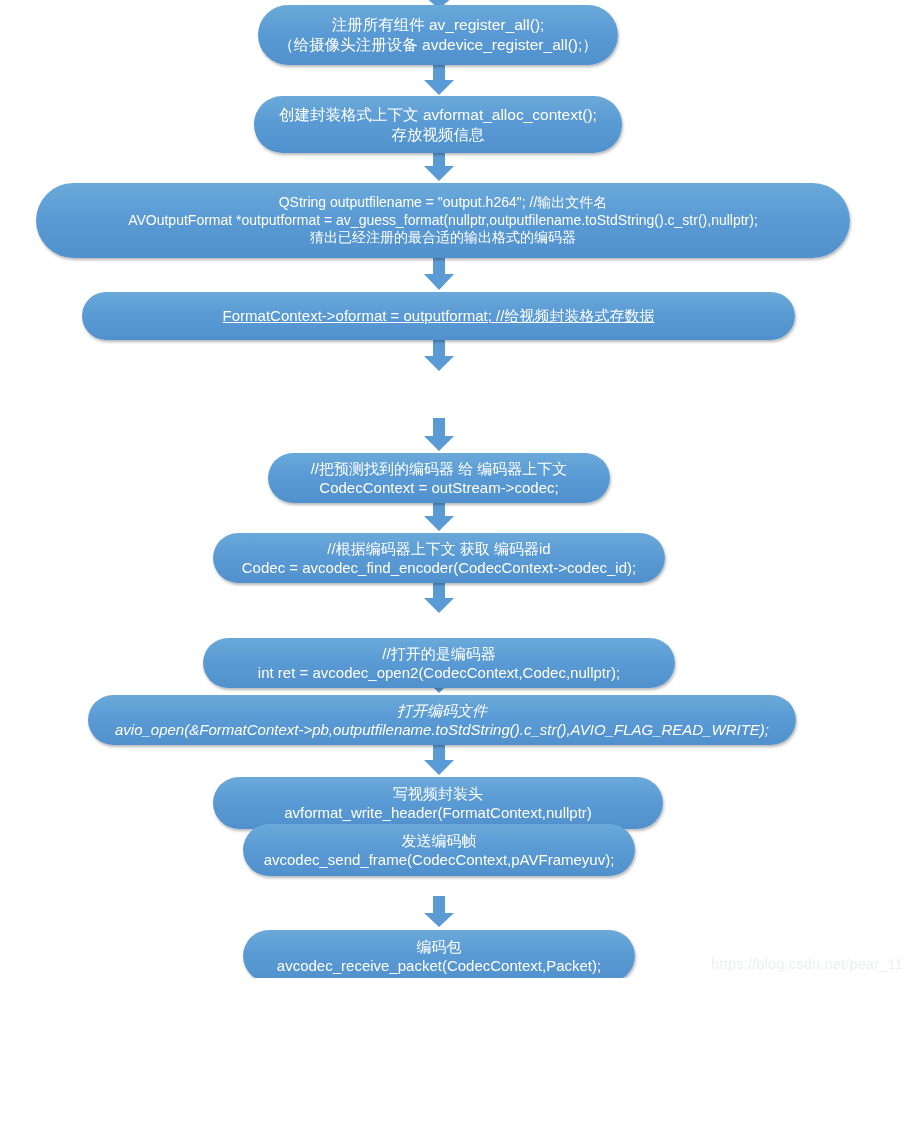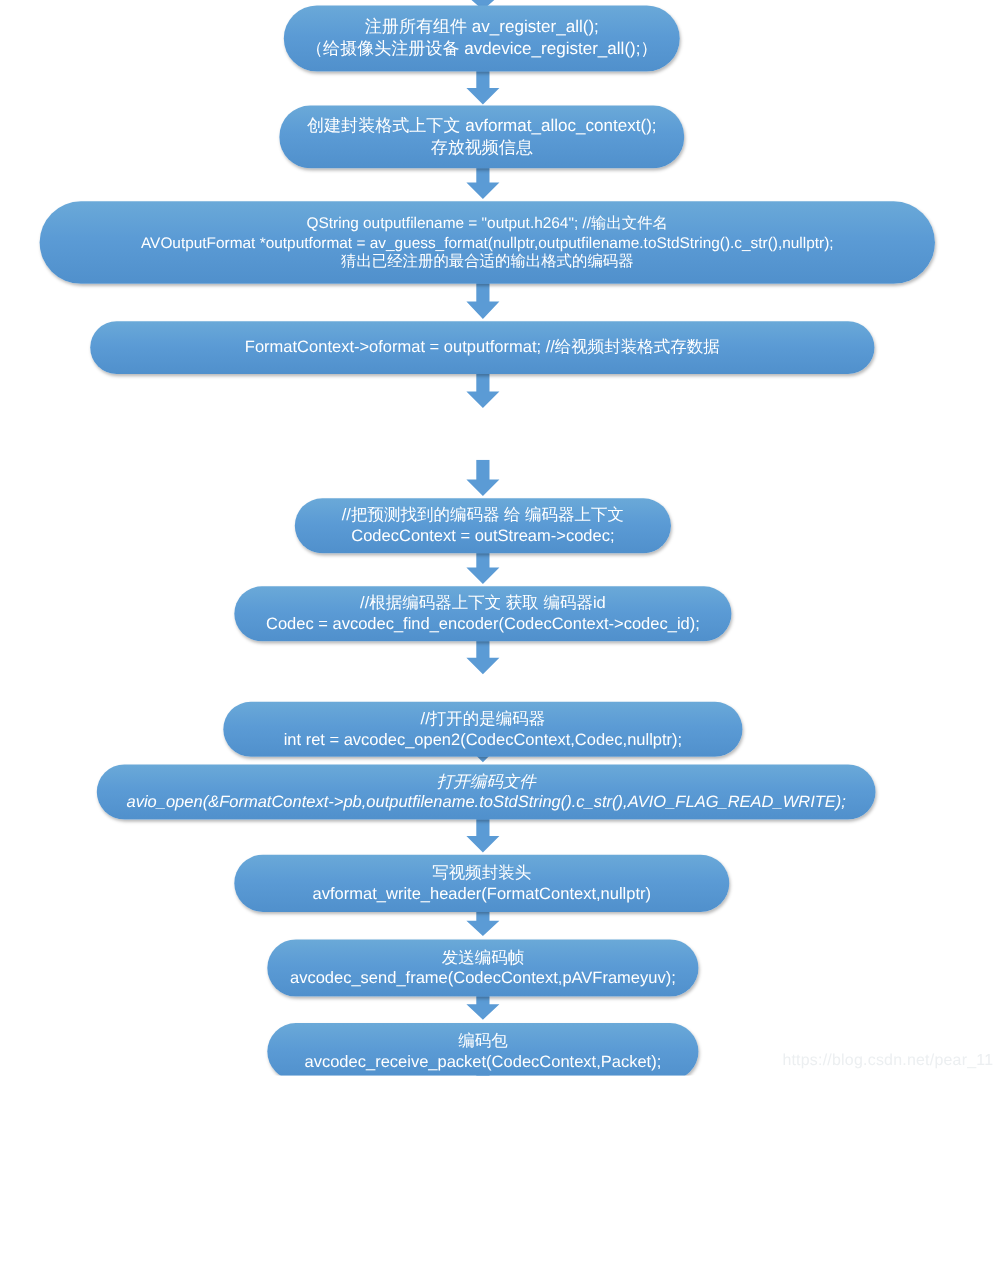--- a/index.html
+++ b/index.html
@@ -166,21 +166,21 @@
     <span class="txt">创建封装格式上下文 avformat_alloc_context();
 存放视频信息</span>
   </div>
 
   <div class="node fs14" style="left:36px; top:183px; width:814px; height:75px; border-radius:38px;">
     <span class="txt">QString outputfilename = "output.h264"; //输出文件名
 AVOutputFormat *outputformat = av_guess_format(nullptr,outputfilename.toStdString().c_str(),nullptr);
 猜出已经注册的最合适的输出格式的编码器</span>
   </div>
 
-  <div class="node fs15" style="left:82px; top:292px; width:713px; height:48px; border-radius:24px;">
+  <div class="node fs15" style="left:82px; top:292px; width:713px; height:48px; border-radius:24px;text-decoration:underline;">
     <span class="txt">FormatContext-&gt;oformat = outputformat; //给视频封装格式存数据</span>
   </div>
 
 
   <div class="node fs15" style="left:268px; top:453px; width:342px; height:50px; border-radius:25px;">
     <span class="txt">//把预测找到的编码器 给 编码器上下文
 CodecContext = outStream-&gt;codec;</span>
   </div>
 
   <div class="node fs15" style="left:213px; top:533px; width:452px; height:50px; border-radius:25px;">
@@ -196,21 +196,21 @@
   <div class="node fs15" style="left:88px; top:695px; width:708px; height:50px; border-radius:25px;font-style:italic;">
     <span class="txt">打开编码文件
 avio_open(&amp;FormatContext-&gt;pb,outputfilename.toStdString().c_str(),AVIO_FLAG_READ_WRITE);</span>
   </div>
 
   <div class="node fs15" style="left:213px; top:777px; width:450px; height:52px; border-radius:26px;">
     <span class="txt">写视频封装头
 avformat_write_header(FormatContext,nullptr)</span>
   </div>
 
-  <div class="node fs15" style="left:243px; top:854px; width:392px; height:52px; border-radius:26px;">
+  <div class="node fs15" style="left:243px; top:824px; width:392px; height:52px; border-radius:26px;">
     <span class="txt">发送编码帧
 avcodec_send_frame(CodecContext,pAVFrameyuv);</span>
   </div>
 
   <div class="node fs15" style="left:243px; top:930px; width:392px; height:52px; border-radius:26px;">
     <span class="txt">编码包
 avcodec_receive_packet(CodecContext,Packet);</span>
   </div>
 
 

